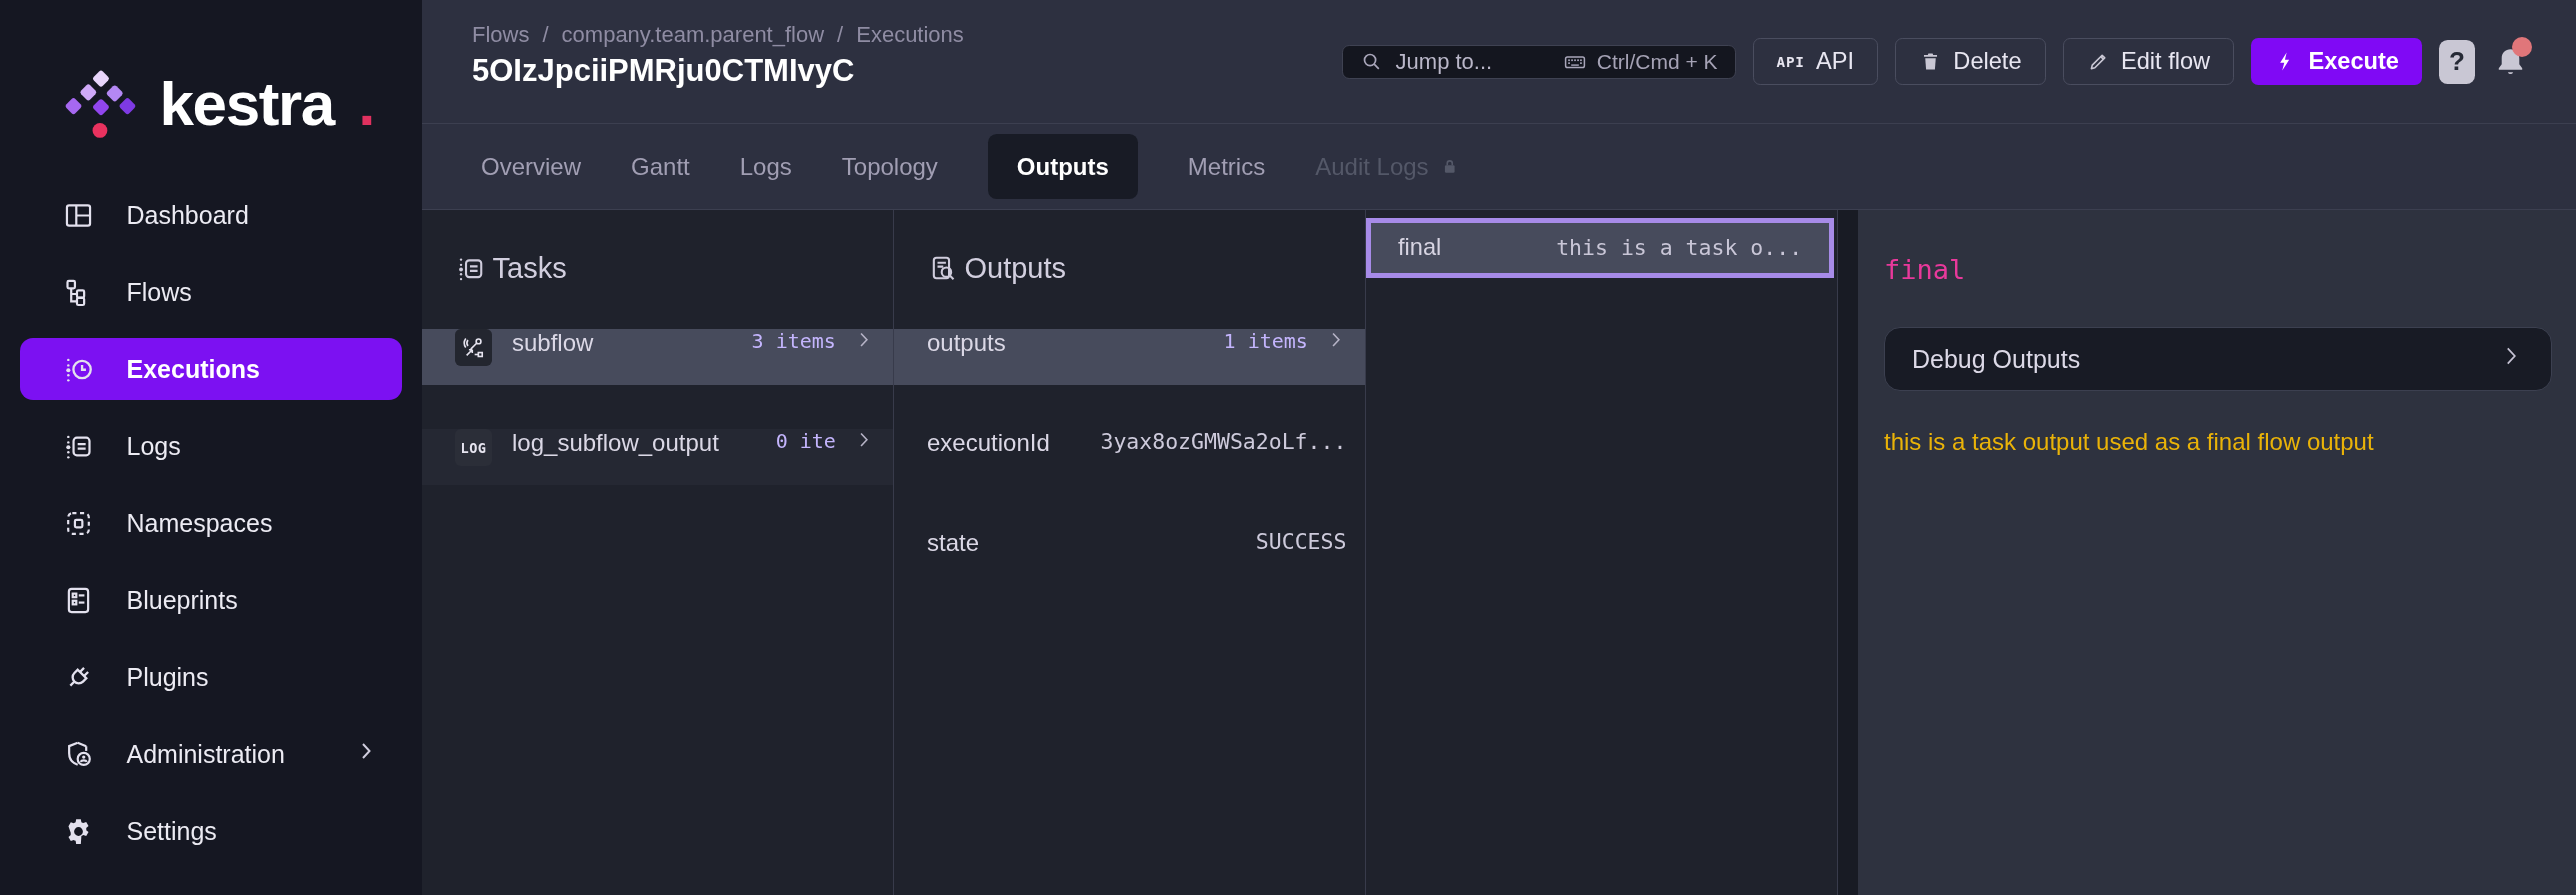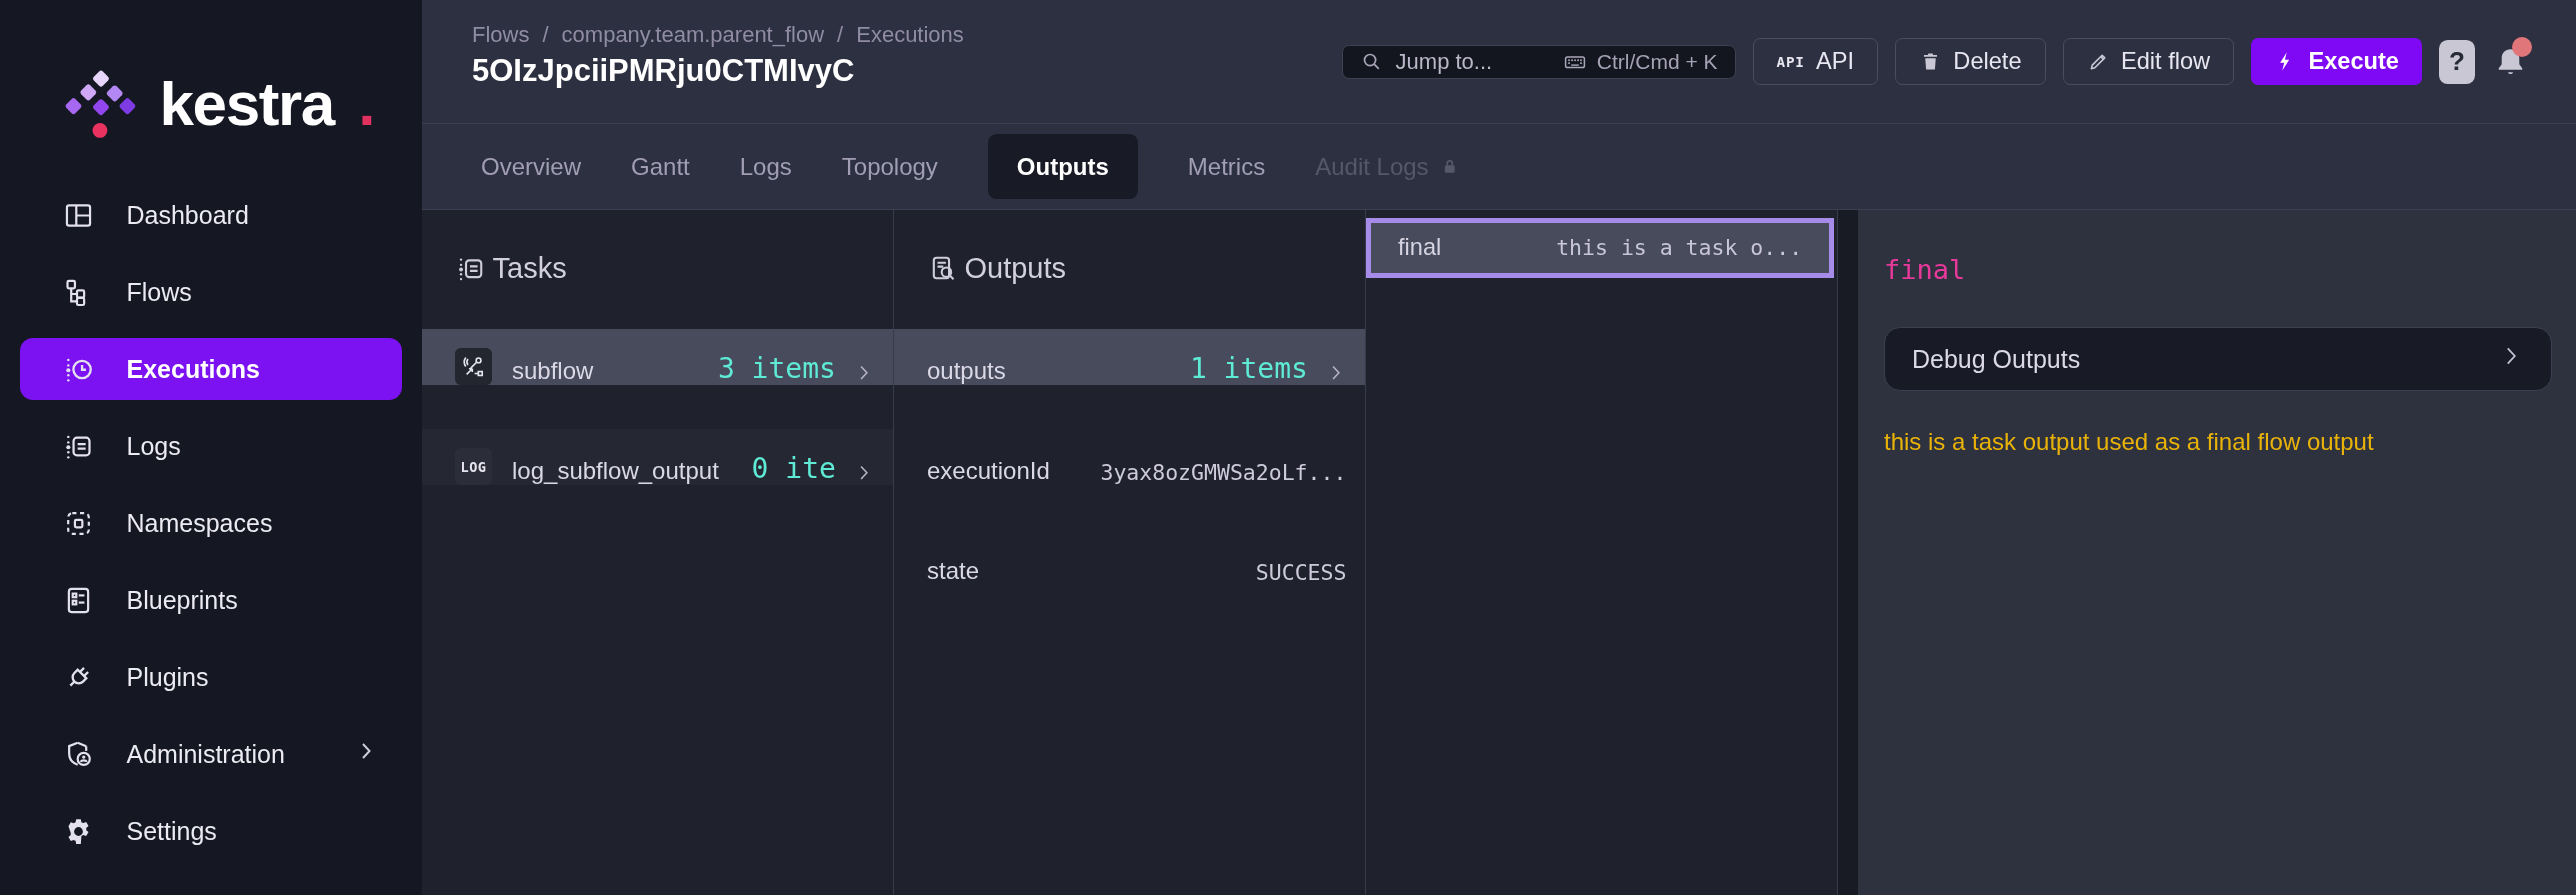--- a/index.html
+++ b/index.html
@@ -64,27 +64,27 @@
   .tab.disabled { color:#545868; display:flex; align-items:center; gap:10px; }
   .tab.disabled svg { width:21.5px; height:21.5px; color:#545868; }
 
   
   .content { flex:1; display:flex; background:#1f222c; min-height:0; }
   .col { width:472px; flex:none; border-right:1.4px solid #383b4b; }
   .panel-head { display:flex; align-items:center; gap:6px; padding:42px 0 0 33px;
                 color:#d2cfdf; font-size:29px; }
   .panel-head svg { width:31.5px; height:31.5px; color:#cfccdc; }
   .rows { margin-top:34px; }
-  .row { height:56px; display:flex; align-items:flex-end; padding:0 18.6px 0 33px;
+  .row { height:56px; display:flex; align-items:flex-start; padding:0 18.6px 0 33px;
          background:#252833; margin-bottom:2.1px; cursor:pointer;margin-top:44px; }
   .row.kv { background:transparent; cursor:default; }
   .row.selected { background:#474b5c; }
   .row-label { font-size:24px; color:#dbd8e6; white-space:nowrap; }
-  .row-count { margin-left:auto; font-family:"DejaVu Sans Mono",monospace; font-size:28px;
-               color:#5eead4; white-space:nowrap; overflow:hidden; }
+  .row-count { margin-left:auto; font-family:"DejaVu Sans Mono",monospace; font-size:20px;
+               color:#c4b5fd; white-space:nowrap; overflow:hidden; }
   .row-value { margin-left:auto; font-family:"DejaVu Sans Mono",monospace; font-size:21.5px;
                color:#cdcadb; white-space:nowrap; }
   .row-chev { margin-left:17px; flex:none; }
   .row-chev svg { width:21.5px; height:21.5px; color:#b6b3c6; }
   .task-badge { width:37px; height:37px; border-radius:5.7px; background:#23262f;
                 display:flex; align-items:center; justify-content:center; margin-right:20px; flex:none; }
   .row:not(.selected) .task-badge { background:#2b2e38; }
   .task-badge svg { width:26px; height:26px; color:#e6e4ef; }
   .log-badge-text { font-family:"DejaVu Sans Mono",monospace; font-size:13.6px; font-weight:700;
                     color:#e6e4ef; letter-spacing:0.4px; }

